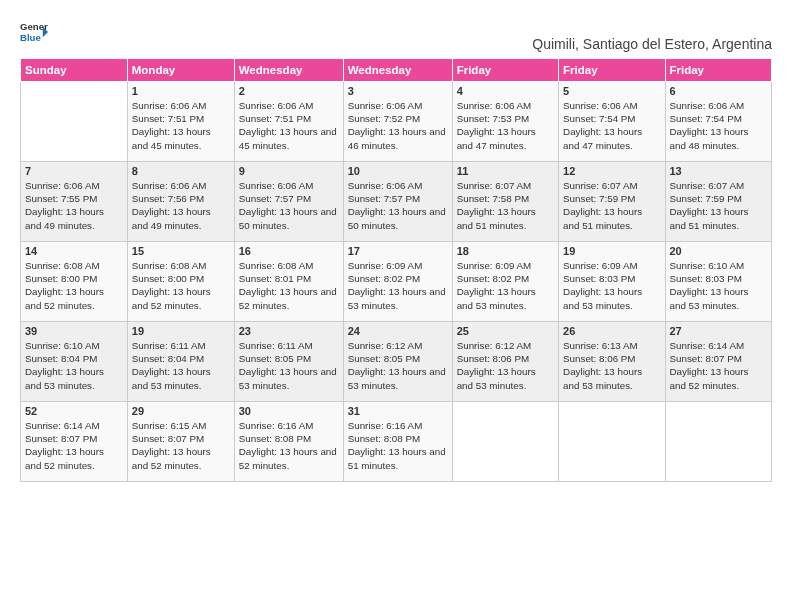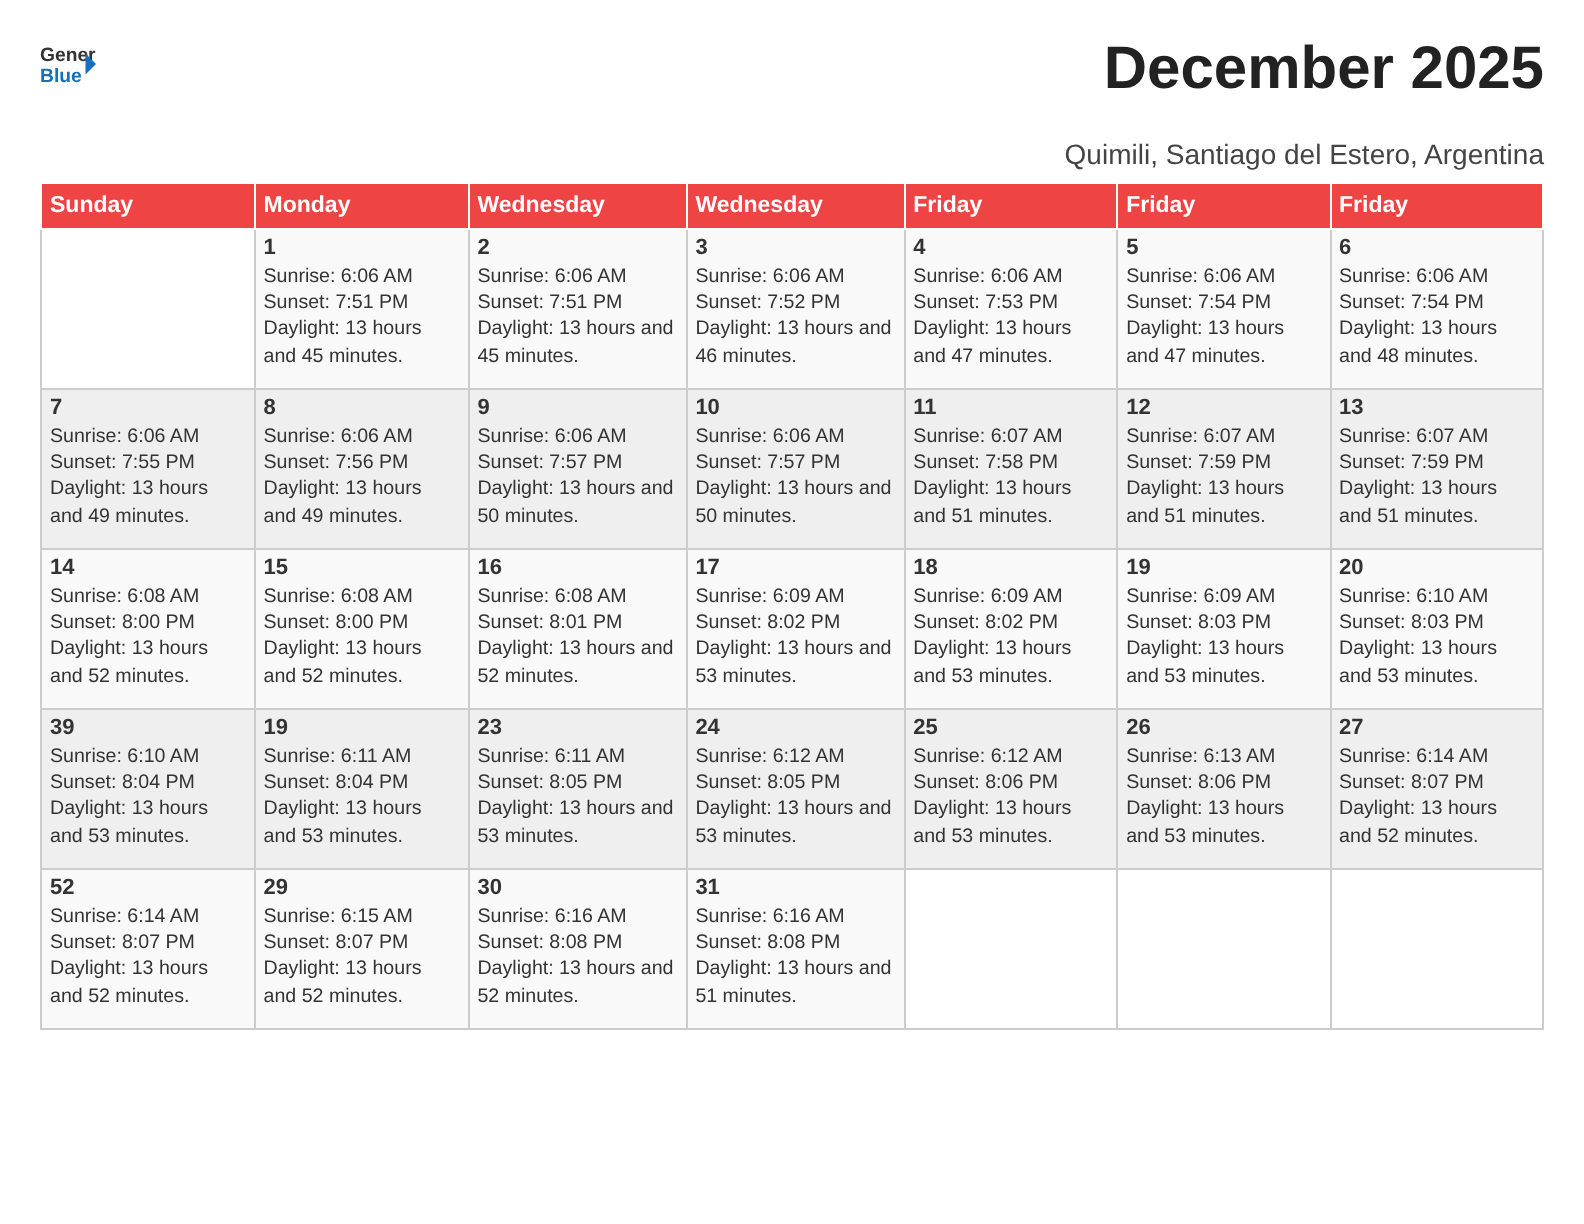--- a/index.html
+++ b/index.html
@@ -44,21 +44,21 @@
       color: #444;
       margin-top: 18px;
     }
     .calendar {
       width: 100%;
       border-collapse: collapse;
       margin-top: 6px;
       font-size: 10.5px;
     }
     .calendar thead tr th {
-      background-color: #ef4444;
+      background-color: #ec4899;
       color: #fff;
       padding: 5px 4px;
       text-align: left;
       font-size: 11.5px;
       font-weight: bold;
       border: 1px solid #fff;
     }
     .calendar tbody tr td {
       border: 1px solid #ccc;
       padding: 3px 4px;
@@ -96,21 +96,20 @@
 <div class="page">
   <div class="header-row">
     <div class="logo">
       <svg class="logo-icon" viewBox="0 0 32 32" width="32" height="32">
         <text x="0" y="14" font-size="11" font-weight="bold" fill="#333" font-family="Arial">General</text>
         <text x="0" y="26" font-size="11" font-weight="bold" fill="#1a6fba" font-family="Arial">Blue</text>
         <polygon points="26,10 32,16 26,22" fill="#1a6fba"></polygon>
       </svg>
     </div>
     <div class="title-block">
-      <div class="main-title">December 2025</div>
       <div class="subtitle">Quimili, Santiago del Estero, Argentina</div>
     </div>
   </div>
 
   <table class="calendar">
     <thead>
       <tr>
         <th>Sunday</th>
         <th>Monday</th>
         <th>Wednesday</th>

